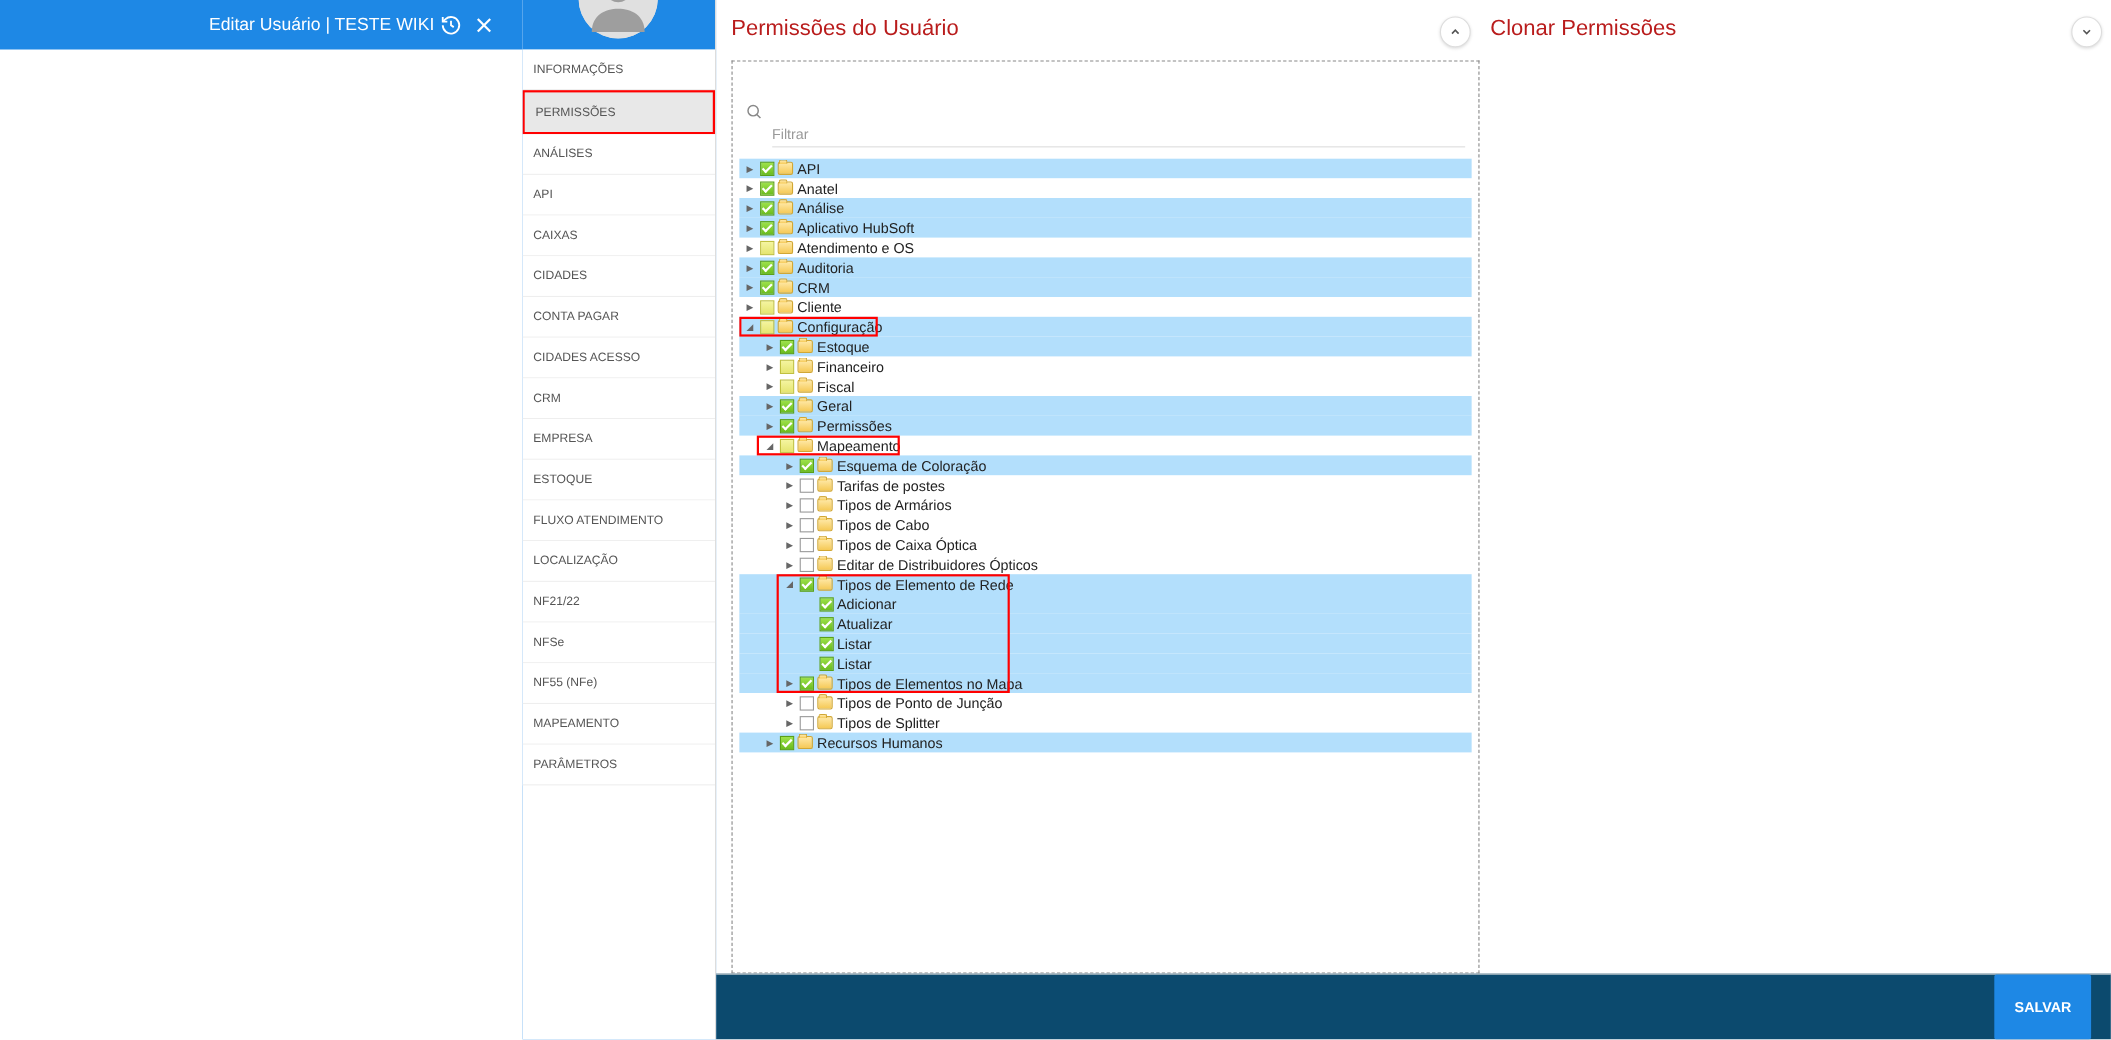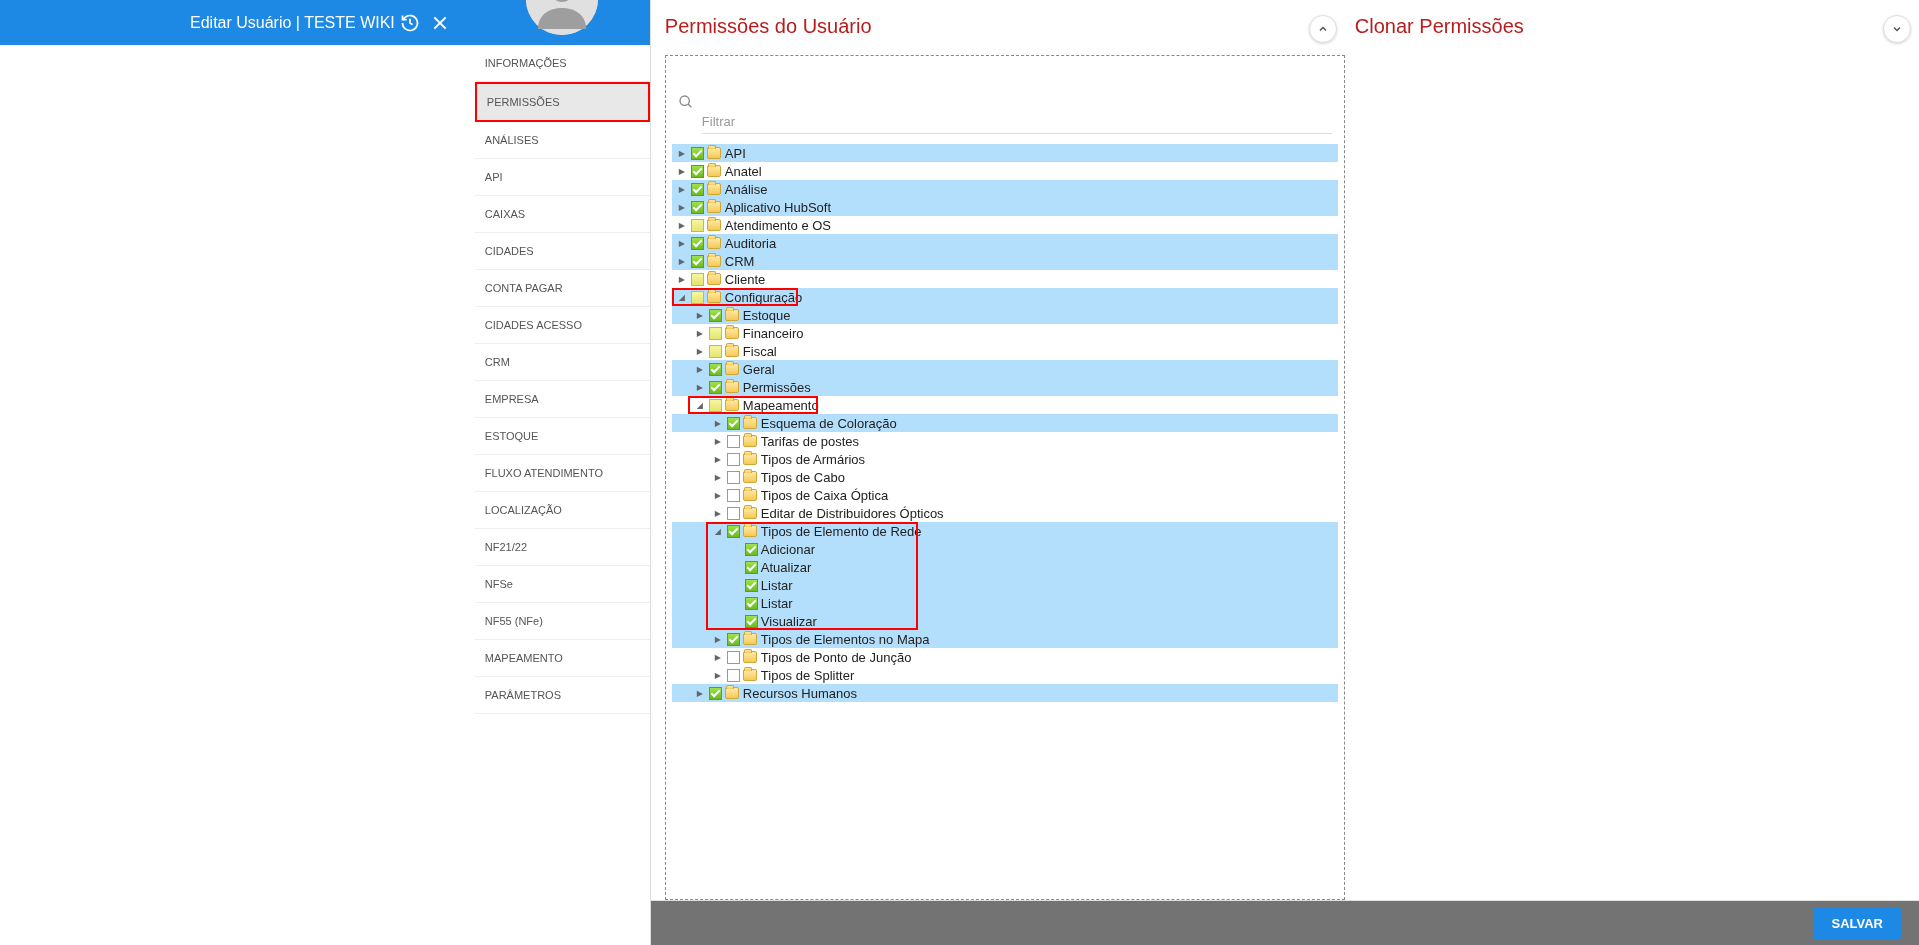--- a/index.html
+++ b/index.html
@@ -37,21 +37,21 @@
   .tree-row .toggle { width: 12px; text-align: center; color: #666; cursor: pointer; font-size: 8px; user-select: none; }
   .tree-row .chk { width: 13px; height: 13px; margin: 0 3px; display: inline-flex; align-items: center; justify-content: center; border: 1px solid #999; background: #fff; position: relative; }
   .tree-row .chk.green { background: linear-gradient(#9ee24b,#6abb1e); border-color: #5aa018; }
   .tree-row .chk.green::after { content: ''; position: absolute; left: 3px; top: 0px; width: 3px; height: 7px; border: solid #fff; border-width: 0 2px 2px 0; transform: rotate(45deg); }
   .tree-row .chk.partial { background: linear-gradient(#f5f5a0,#e5e570); border-color: #c0c040; }
   .tree-row .chk.none { background: #fff; }
   .tree-row .folder { width: 14px; height: 12px; margin-right: 4px; background: linear-gradient(#ffe9a8,#f5c956); border: 1px solid #d1a734; border-radius: 2px; position: relative; }
   .tree-row .folder::before { content:''; position:absolute; top:-3px; left:0; width:6px; height:3px; background: linear-gradient(#ffe9a8,#f5c956); border:1px solid #d1a734; border-bottom: none; border-radius: 2px 2px 0 0; }
   .tree-row .label { color: #222; }
   .redbox { position: absolute; border: 2px solid #ff0000; pointer-events: none; z-index: 3; }
-  .footer { height: 45px; background: #737373; border-top: 1px solid #e0e0e0; display: flex; align-items: center; justify-content: flex-end; padding: 0 18px; }
+  .footer { height: 60px; background: #0c4a6e; border-top: 1px solid #e0e0e0; display: flex; justify-content: flex-end; padding: 0 18px; }
   .save-btn { background: #1e88e5; color: #fff; border: none; padding: 8px 18px; font-size: 13px; font-weight: bold; cursor: pointer; border-radius: 2px; }
   .close-x::before, .close-x::after { content:''; position:absolute; width:16px; height:2px; background:#fff; top:50%; left:50%; transform-origin:center; }
   .close-x { position: relative; width:20px; height:20px; }
   .close-x::before { transform: translate(-50%,-50%) rotate(45deg); }
   .close-x::after { transform: translate(-50%,-50%) rotate(-45deg); }
 </style>
 </head>
 <body>
 
 <div class="app">
@@ -267,25 +267,20 @@
                 <div class="tree-row sel" style="padding-left: 58px;">
                   <span class="toggle"></span>
                   <span class="chk green"></span>
                   <span class="label">Listar</span>
                 </div>
                 <div class="tree-row sel" style="padding-left: 58px;">
                   <span class="toggle"></span>
                   <span class="chk green"></span>
                   <span class="label">Listar</span>
                 </div>
-                <div class="tree-row sel" style="padding-left: 58px;">
-                  <span class="toggle"></span>
-                  <span class="chk green"></span>
-                  <span class="label">Visualizar</span>
-                </div>
                 <div class="tree-row sel" style="padding-left: 40px;">
                   <span class="toggle">▶</span>
                   <span class="chk green"></span>
                   <span class="folder"></span>
                   <span class="label">Tipos de Elementos no Mapa</span>
                 </div>
                 <div class="tree-row" style="padding-left: 40px;">
                   <span class="toggle">▶</span>
                   <span class="chk none"></span>
                   <span class="folder"></span>

